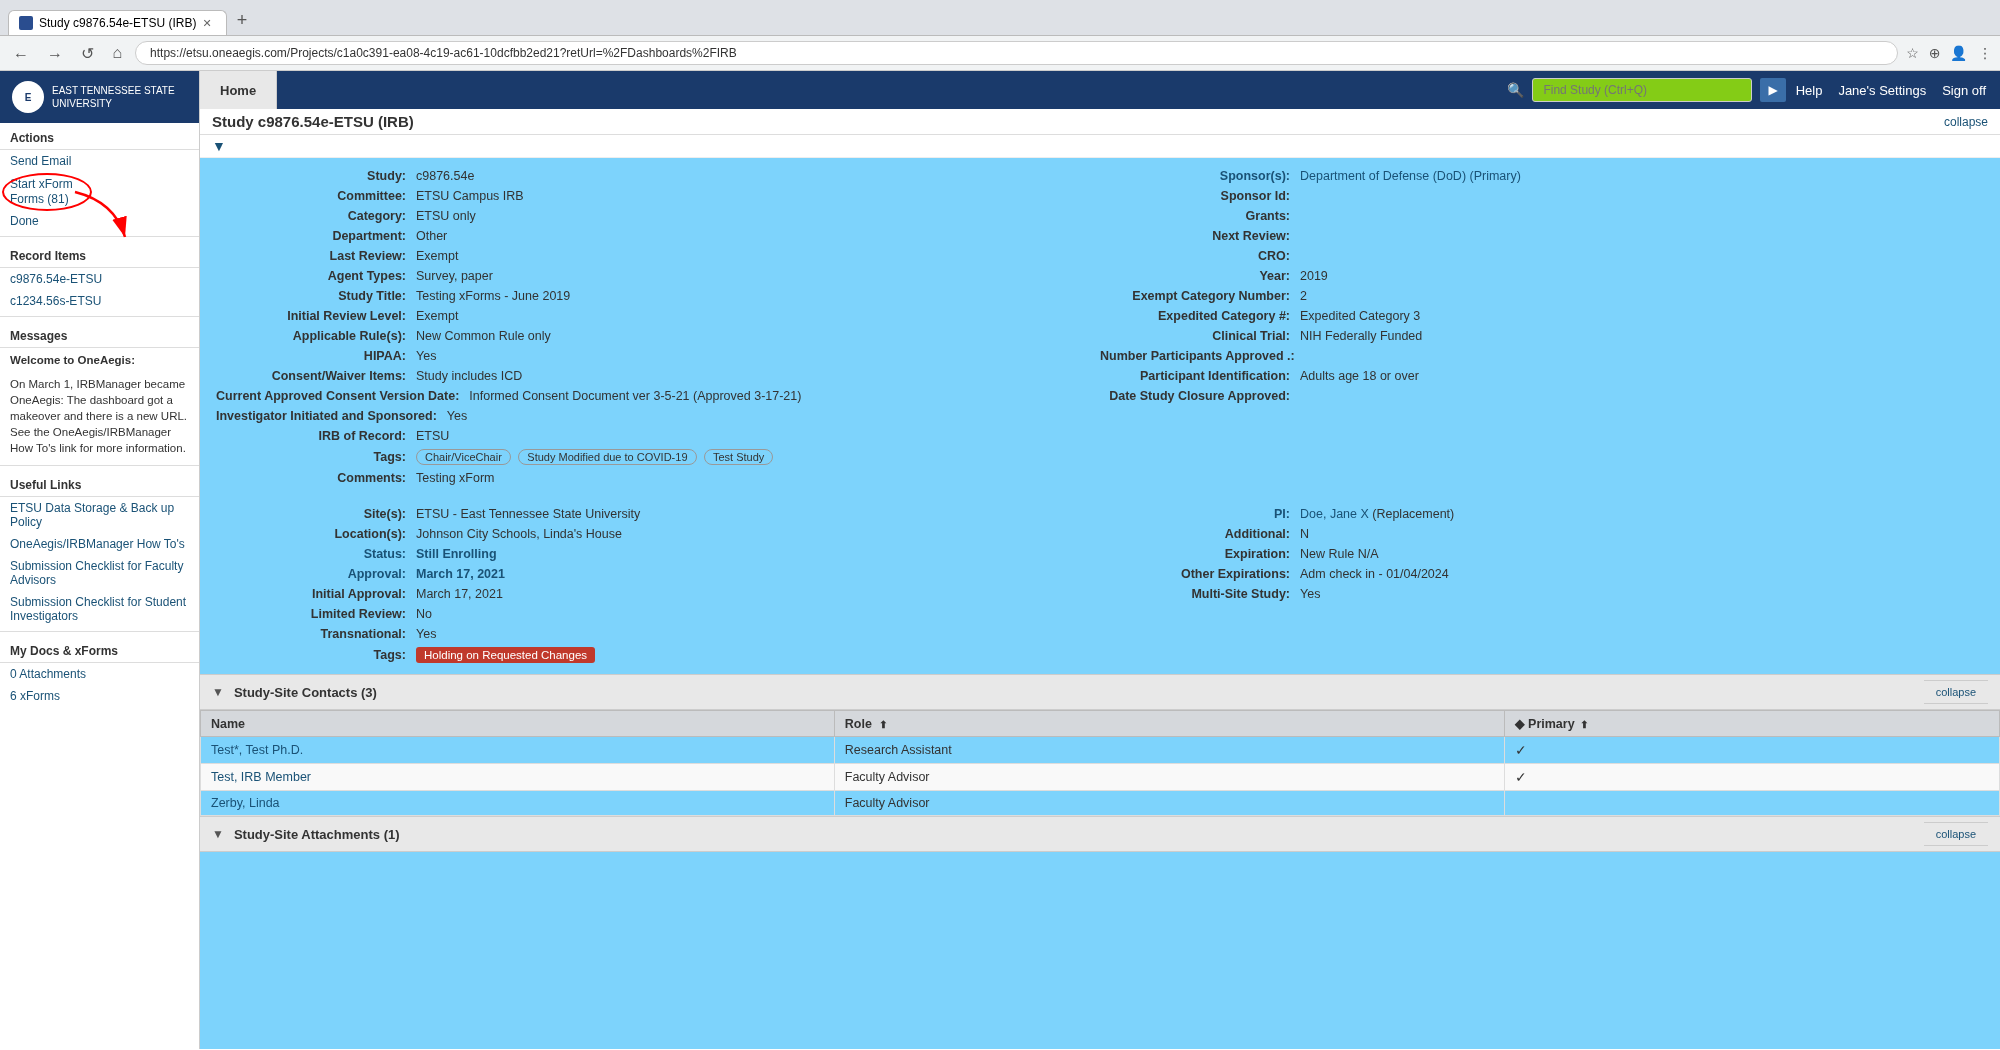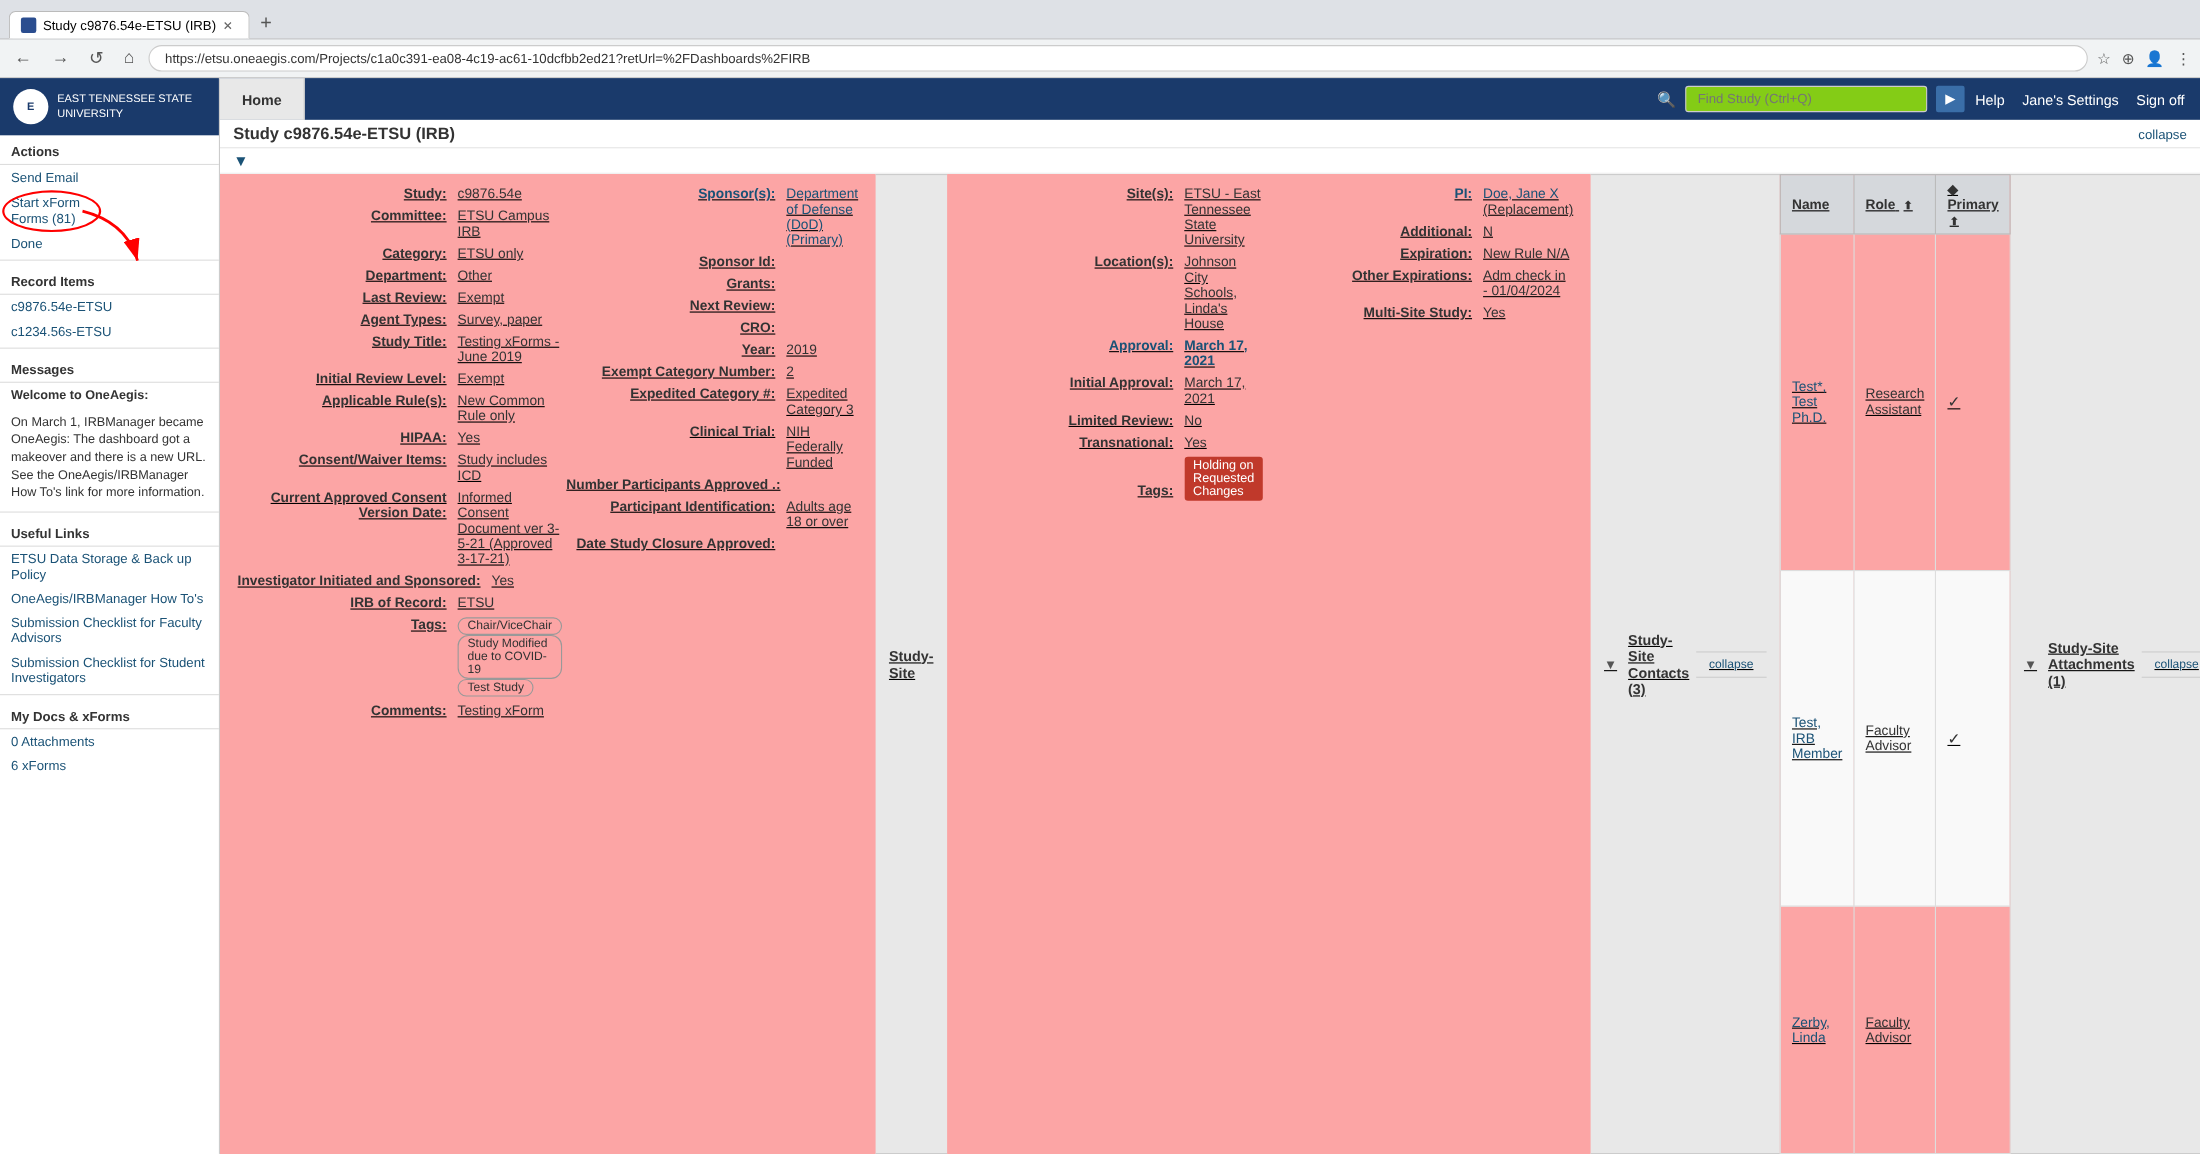--- a/index.html
+++ b/index.html
@@ -241,24 +241,23 @@
     .header-link {
       cursor: pointer;
       color: #1a5276;
       text-decoration: none;
     }
 
     
     .main-content {
       flex: 1;
       overflow-y: auto;
-      background: #fca5a5;
-      display: flex;
-      flex-direction: row;
-      text-decoration: underline;
+      background: #7dd3fc;
+      display: flex;
+      flex-direction: column;
     }
 
     
     .study-details {
       padding: 8px 16px;
     }
     .details-grid {
       display: grid;
       grid-template-columns: 1fr 1fr;
       gap: 0;
@@ -617,35 +616,36 @@
               <span class="detail-value">Adults age 18 or over</span>
             </div>
             <div class="detail-row">
               <span class="detail-label">Date Study Closure Approved:</span>
               <span class="detail-value"></span>
             </div>
           </div>
         </div>
       </div>
 
-      <div class="section-header">
-        <span>Study-Site</span>
-      </div>
 
       <div class="study-details">
         <div class="details-grid">
 
           <div>
             <div class="detail-row">
               <span class="detail-label">Site(s):</span>
               <span class="detail-value">ETSU - East Tennessee State University</span>
             </div>
             <div class="detail-row">
               <span class="detail-label">Location(s):</span>
               <span class="detail-value">Johnson City Schools, Linda's House</span>
+            </div>
+            <div class="detail-row">
+              <span class="detail-label status-blue">Status:</span>
+              <span class="detail-value status-blue">Still Enrolling</span>
             </div>
             <div class="detail-row">
               <span class="detail-label approval-blue">Approval:</span>
               <span class="detail-value approval-blue">March 17, 2021</span>
             </div>
             <div class="detail-row">
               <span class="detail-label">Initial Approval:</span>
               <span class="detail-value">March 17, 2021</span>
             </div>
             <div class="detail-row">

